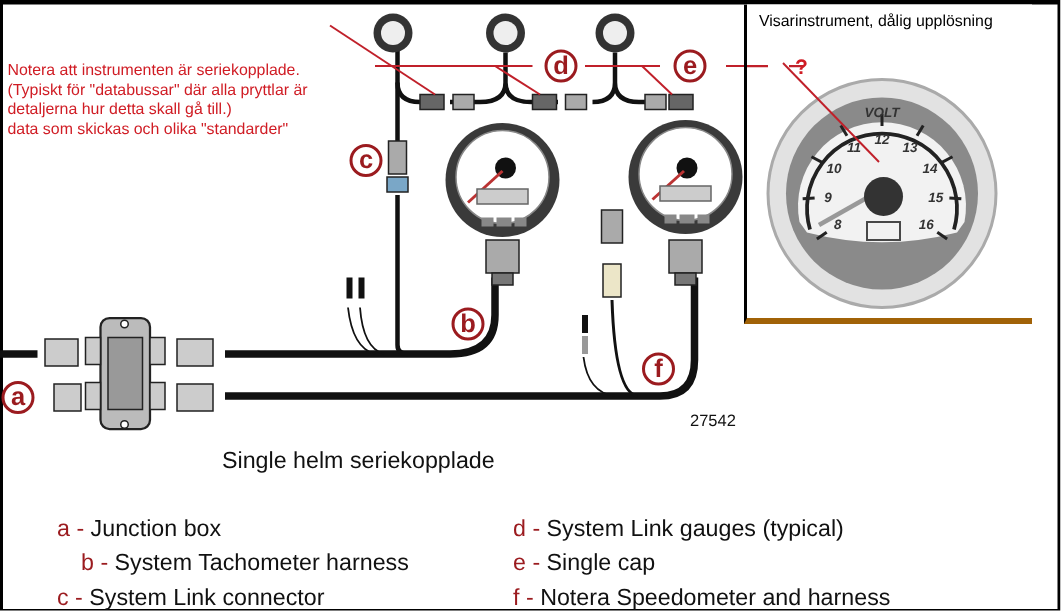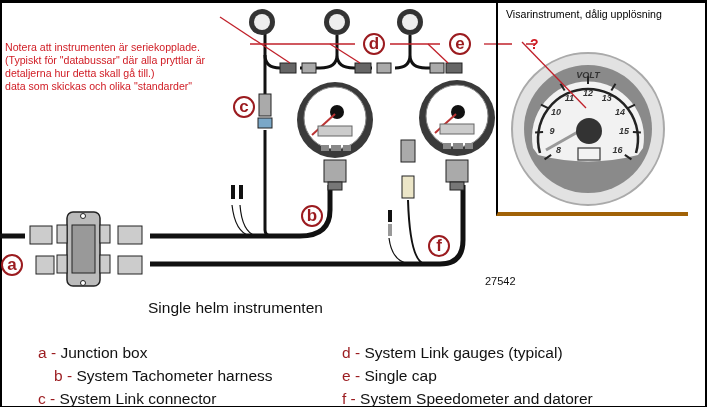--- a/index.html
+++ b/index.html
@@ -5,21 +5,21 @@
   html, body { margin: 0; padding: 0; background: #fff; }
   body { width: 707px; height: 407px; position: relative; overflow: hidden; font-family: "Liberation Sans", sans-serif; }
   .frame { position: absolute; left: 0; top: 0; width: 703px; height: 403px; border: 2px solid #000; border-top-width: 3px; border-bottom-width: 3px; box-sizing: content-box; }
   svg.diagram { position: absolute; left: 0; top: 0; }
   .note { position: absolute; left: 5px; top: 10px; width: 240px; color: #d01c24; font-size: 10.6px; line-height: 13px; margin-top: 31px; }
   .inset { position: absolute; left: 484px; top: 3px; width: 190px; height: 209px; border-left: 2px solid #000; border-bottom: 4px solid #a16207; background: #fff; margin-left: 12px; }
   .inset-text { position: absolute; left: 8px; top: 5px; width: 182px; font-size: 10.6px; line-height: 13px; color: #000; }
   .title { position: absolute; left: 148px; top: 299px; font-size: 15.5px; color: #111; }
   .legend { position: absolute; font-size: 15.5px; color: #111; white-space: nowrap; margin-top: 20px; }
   .legend .key { color: #9b1b1f; }
-  .fignum { position: absolute; left: 460px; top: 275px; font-size: 11px; color: #111; margin-left: 25px; }
+  .fignum { position: absolute; left: 460px; top: 275px; font-size: 11px; color: #111; }
   .callout { position: absolute; width: 22px; height: 22px; border: 2px solid #9b1b1f; border-radius: 50%; box-sizing: border-box; color: #9b1b1f; font-weight: bold; font-size: 17px; line-height: 18px; text-align: center; background: #fff; }
   .q { position: absolute; left: 530px; top: 36px; color: #d01c24; font-weight: bold; font-size: 14px; }
 </style>
 </head>
 <body>
 
 <div class="frame"></div>
 
 <svg class="diagram" width="707" height="407" viewBox="0 0 707 407">
 
@@ -166,20 +166,20 @@
     <circle cx="91" cy="128" r="13" fill="#333"></circle>
     <rect x="80" y="145" width="22" height="12" fill="none" stroke="#444" stroke-width="1.3"></rect>
     <line x1="24" y1="39" x2="88" y2="105" stroke="#c0202a" stroke-width="1.3"></line>
     <line x1="0" y1="41" x2="14" y2="41" stroke="#c0202a" stroke-width="1.5"></line>
     <line x1="28" y1="41" x2="38" y2="41" stroke="#c0202a" stroke-width="1.5"></line>
   </svg>
 </div>
 <div class="q">?</div>
 
 <div class="fignum">27542</div>
-<div class="title">Single helm instrumenten</div>
+<div class="title">Single helm seriekopplade</div>
 
 <div class="legend" style="left:38px;top:324px;"><span class="key">a -</span> <span>Junction box</span></div>
 <div class="legend" style="left:54px;top:347px;"><span class="key">b -</span> <span>System Tachometer harness</span></div>
 <div class="legend" style="left:38px;top:370px;"><span class="key">c -</span> <span>System Link connector</span></div>
 <div class="legend" style="left:342px;top:324px;"><span class="key">d -</span> <span>System Link gauges (typical)</span></div>
 <div class="legend" style="left:342px;top:347px;"><span class="key">e -</span> <span>Single cap</span></div>
-<div class="legend" style="left:342px;top:370px;"><span class="key">f -</span> <span>System Speedometer and datorer</span></div>
+<div class="legend" style="left:342px;top:370px;"><span class="key">f -</span> <span>Notera Speedometer and harness</span></div>
 
 </body></html>

